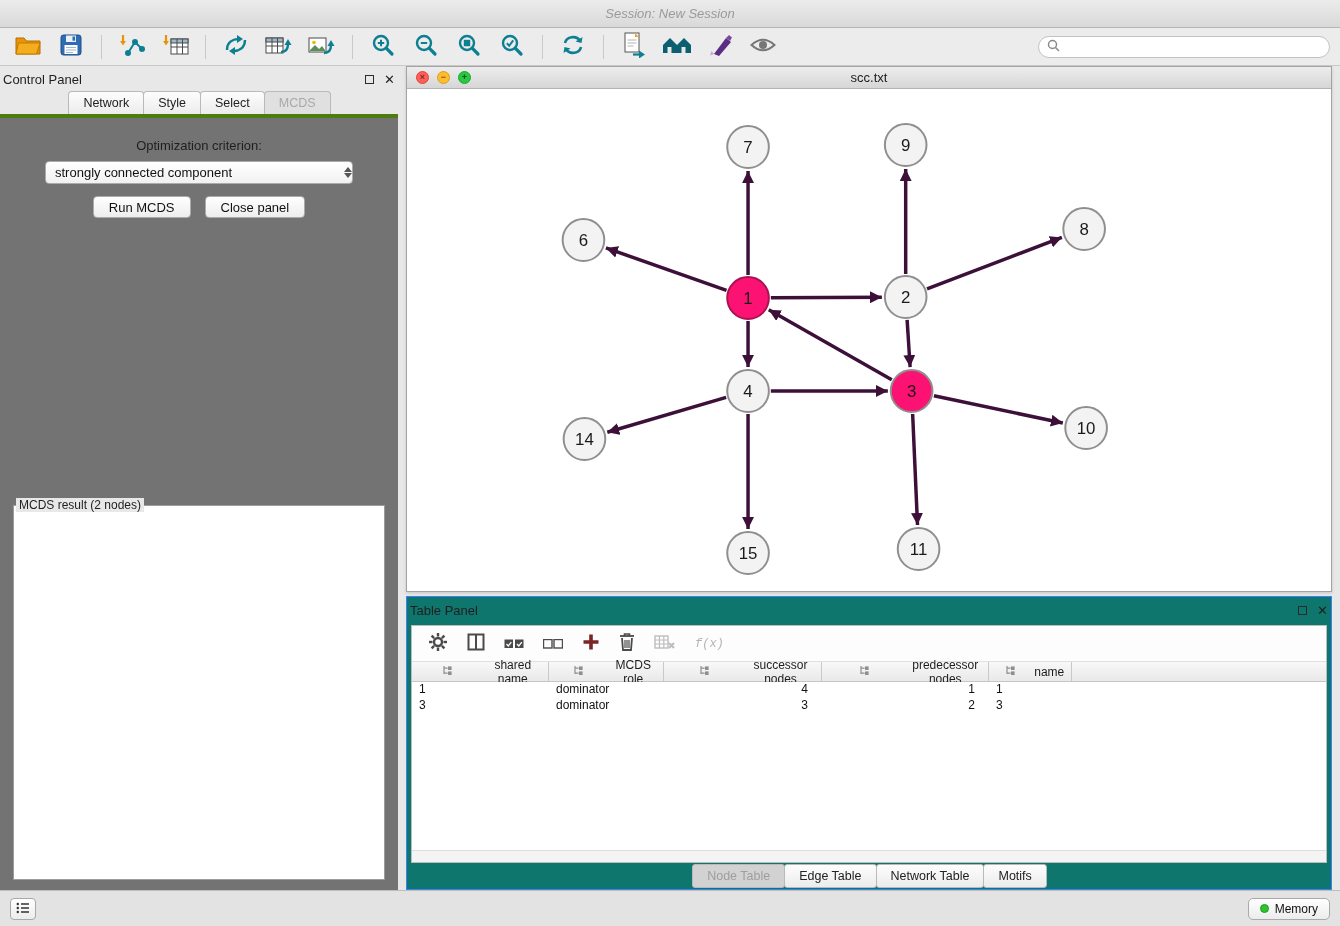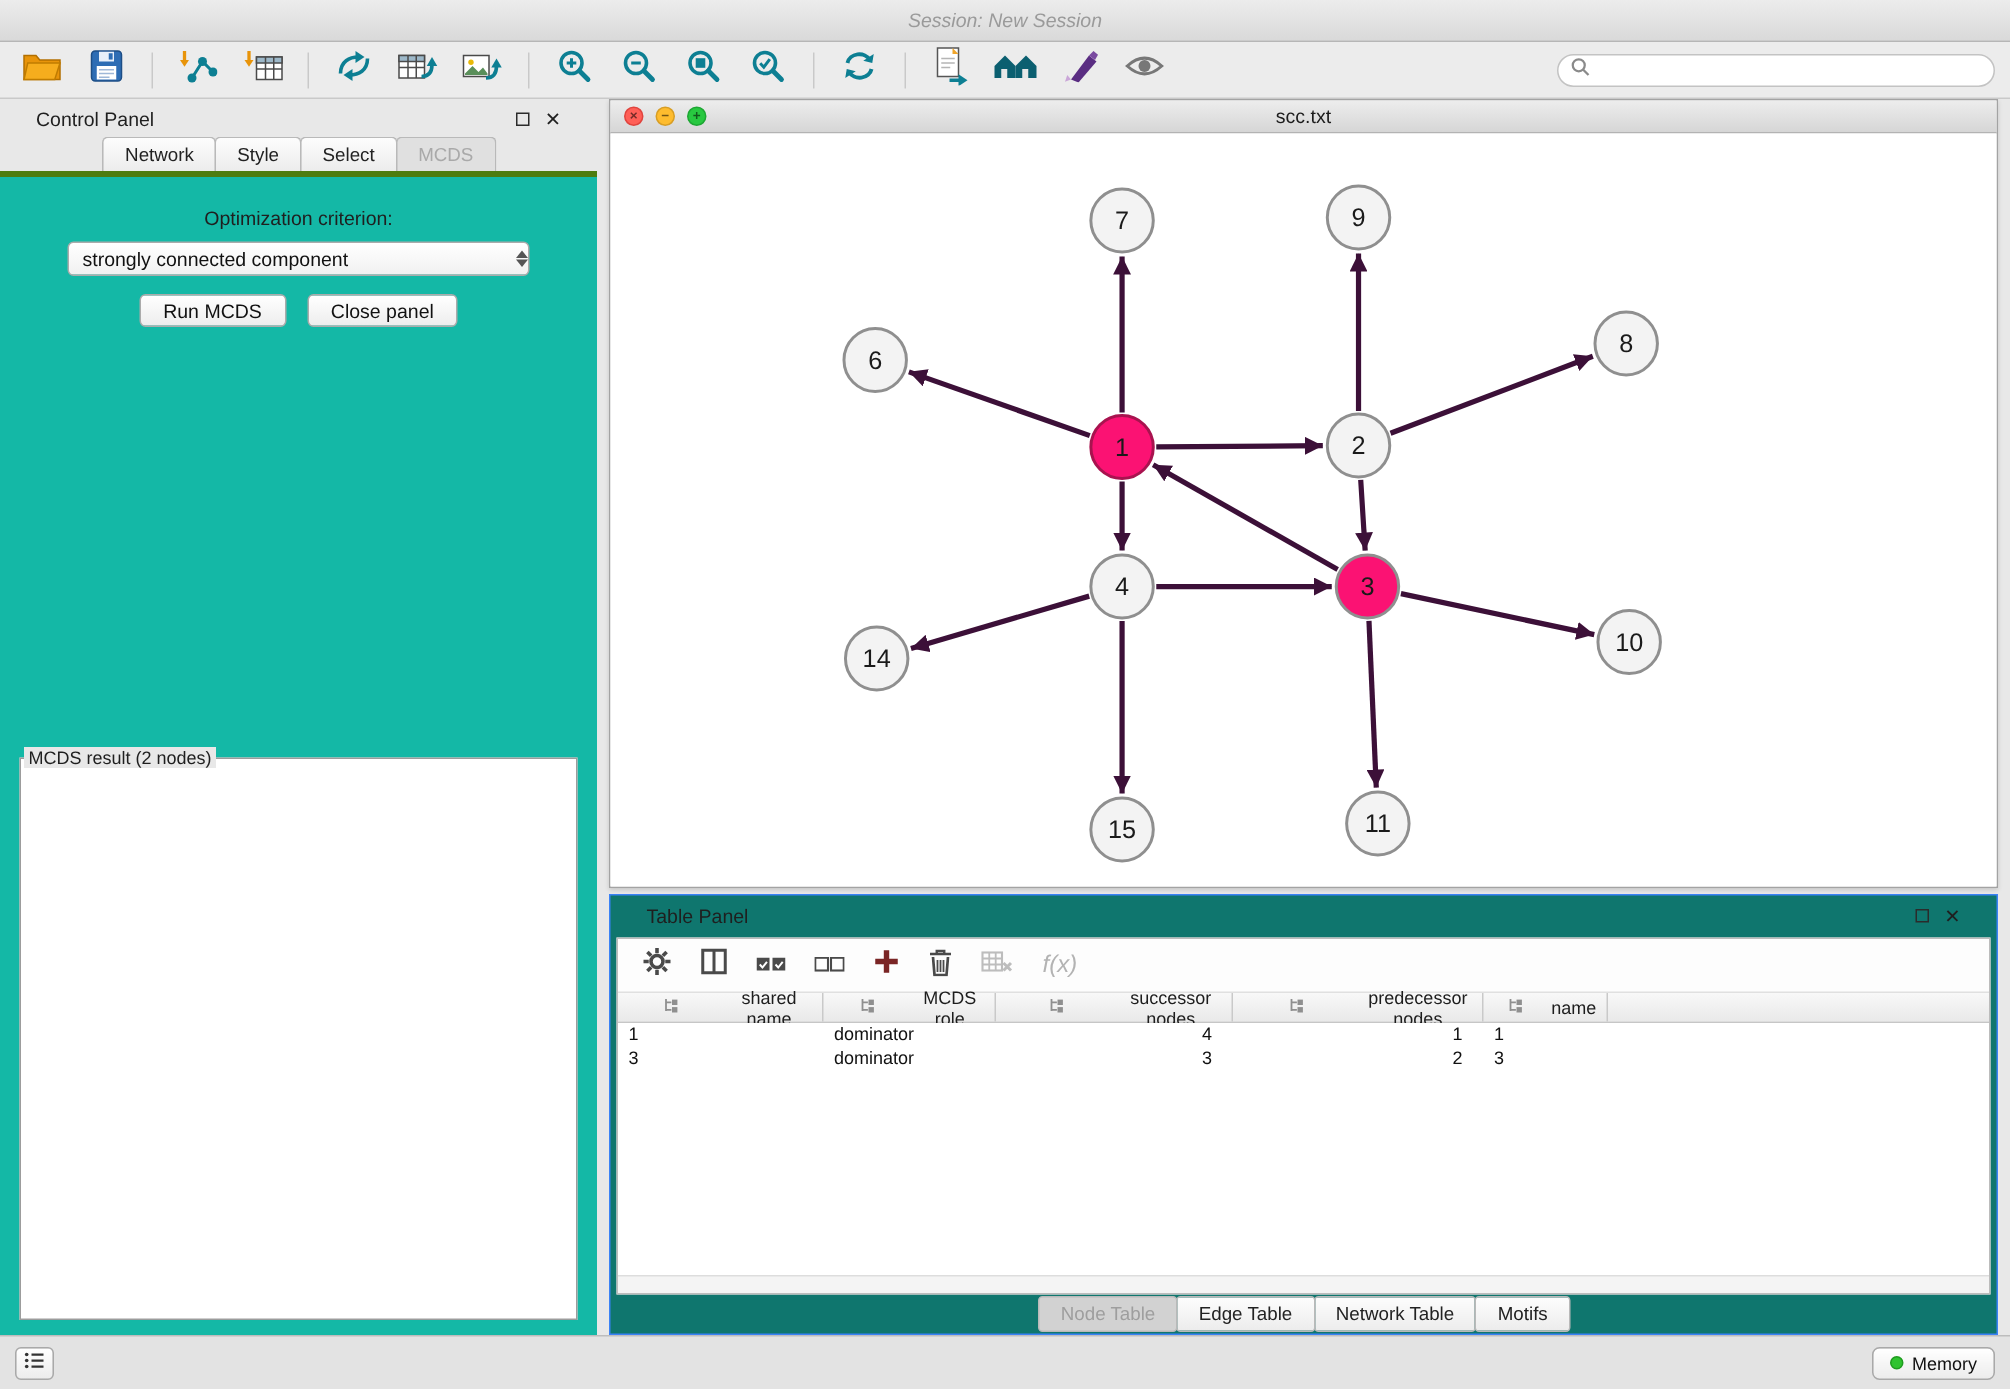--- a/index.html
+++ b/index.html
@@ -20,33 +20,33 @@
   .tb-sep { width:1px; height:24px; background:#c9c9c9; margin:0 5px; flex:0 0 1px; }
   .search-wrap { margin-left:auto; width:292px; height:22px; background:#fff;
     border:1px solid #c3c3c3; border-radius:11px; display:flex; align-items:center; padding:0 8px; gap:5px; }
   .search-wrap input { border:none; outline:none; flex:1; font-size:12px; background:transparent; }
 
   
   .workspace { flex:1; display:flex; padding:0 8px 0 0; gap:8px; overflow:hidden; }
 
   
   .control-panel { width:398px; flex:0 0 398px; display:flex; flex-direction:column; background:#e8e8e8; }
-  .panel-header { height:26px; flex:0 0 26px; display:flex; align-items:center; padding:0 24px;
+  .panel-header { height:26px; flex:0 0 26px; display:flex; align-items:center; padding:0 3px;
     font-size:13px; color:#1f1f1f; }
   .panel-header .ph-icons { margin-left:auto; display:flex; align-items:center; gap:10px; }
   .float-box { width:9px; height:9px; border:1.5px solid #2b2b2b; display:inline-block; }
   .close-x { font-size:13px; font-weight:bold; color:#1f1f1f; line-height:1; }
   .cp-tabs { height:26px; flex:0 0 26px; display:flex; justify-content:center; align-items:flex-end;
     border-bottom:4px solid #4d7c0f; padding-bottom:0; }
   .cp-tabs .tab, .tp-tabs .tab { font-size:12.5px; color:#222; padding:4px 14px;
     border:1px solid #b9b9b9; background:linear-gradient(#fdfdfd,#ececec);
     margin-right:-1px; cursor:default; }
   .cp-tabs .tab { border-radius:4px 4px 0 0; border-bottom:none; }
   .cp-tabs .tab.active { background:#e0e0e0; color:#a9a9a9; }
-  .cp-body { flex:1; display:flex; flex-direction:column; align-items:center; background:#14b8a6; }
+  .cp-body { flex:1; display:flex; flex-direction:column; align-items:center; background:#737373; }
   .opt-label { margin-top:20px; font-size:13px; color:#1f1f1f; }
   .dropdown { margin-top:8px; width:308px; height:23px; border:1px solid #ababab; border-radius:4px;
     background:linear-gradient(#ffffff,#f1f1f1); display:flex; align-items:center;
     padding:0 0 0 9px; font-size:13px; color:#111; }
   .dropdown .dd-stepper { margin-left:auto; display:flex; flex-direction:column; align-items:center; gap:1px; }
   .dd-stepper i { width:0; height:0; border-left:4px solid transparent; border-right:4px solid transparent; display:block; }
   .dd-up { border-bottom:5px solid #555; }
   .dd-down { border-top:5px solid #555; }
   .btn-row { margin-top:12px; display:flex; gap:14px; }
   .btn { height:22px; padding:0 15px; font-size:13px; color:#111; border:1px solid #ababab;
@@ -79,22 +79,22 @@
   .net-canvas { flex:1; background:#fff; position:relative; }
   .net-canvas svg { display:block; width:100%; height:100%; }
 
   
   .table-panel { flex:1; background:#0f766e; display:flex; flex-direction:column; border:1px solid #3b82f6; }
   .tp-inner { flex:1; margin:2px 4px 0 4px; border:1px solid #bcbcbc; background:#fff;
     display:flex; flex-direction:column; overflow:hidden; }
   .tp-toolbar { height:36px; flex:0 0 36px; display:flex; align-items:center; gap:19px;
     padding:0 16px; background:#fdfdfd; border-bottom:1px solid #e0e0e0; }
   .tp-icon { display:flex; align-items:center; justify-content:center; cursor:default; }
-  .fx-label { font-family:Liberation Sans, sans-serif; font-style:italic;
-    font-size:16px; color:#b3b3b3; }
+  .fx-label { font-family:Liberation Mono, monospace; font-style:italic;
+    font-size:12px; color:#b3b3b3; }
   .tp-headerrow { height:20px; flex:0 0 20px; display:flex;
     background:linear-gradient(#f8f8f8,#e9e9e9); border-bottom:1px solid #c6c6c6; }
   .tp-hcell { display:flex; align-items:center; font-size:12px; color:#1d1d1d;
     border-right:1px solid #c9c9c9; padding:0 4px; gap:3px; }
   .tp-hcell span { flex:1; text-align:center; }
   .tp-rows { flex:0 0 auto; }
   .tp-row { height:16px; display:flex; font-size:12px; color:#111; background:#fff; }
   .tp-cell { padding:0 7px; overflow:hidden; white-space:nowrap; }
   .tp-empty { flex:1; background:#fff; }
   .tp-hscroll { height:12px; flex:0 0 12px; background:#f4f4f4; border-top:1px solid #ddd; }

